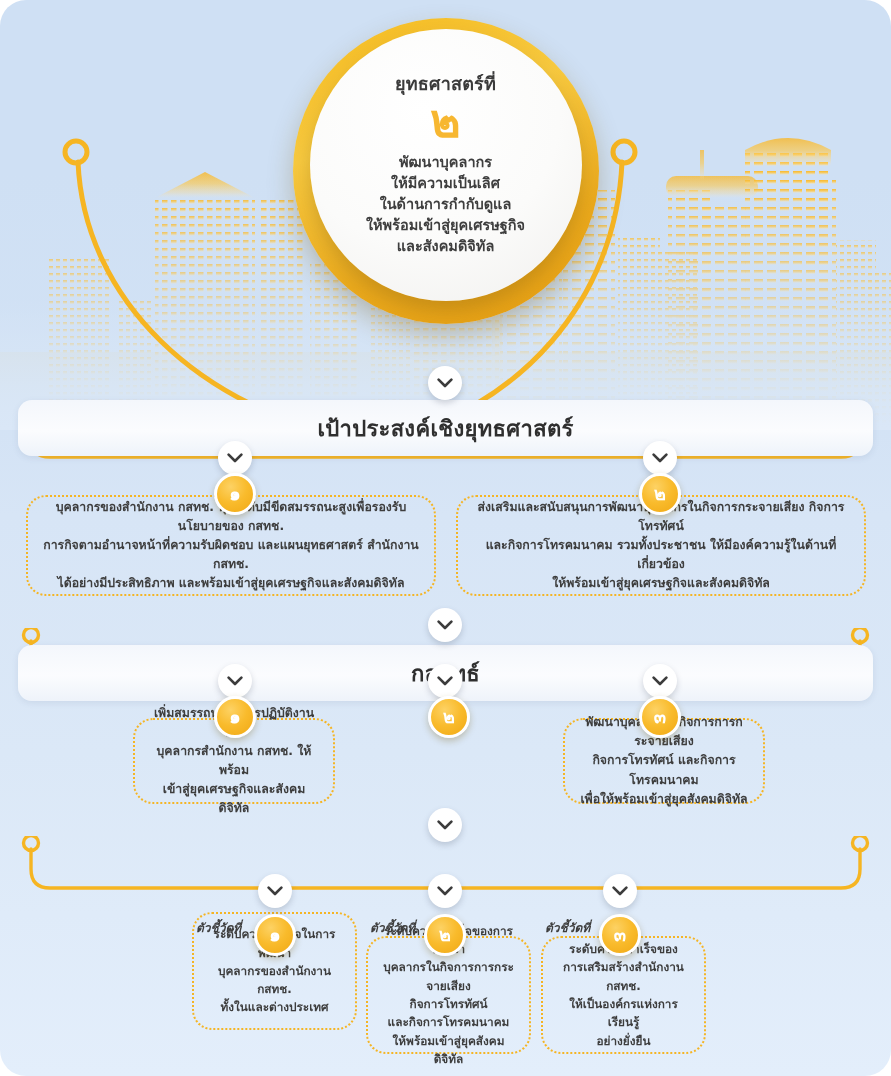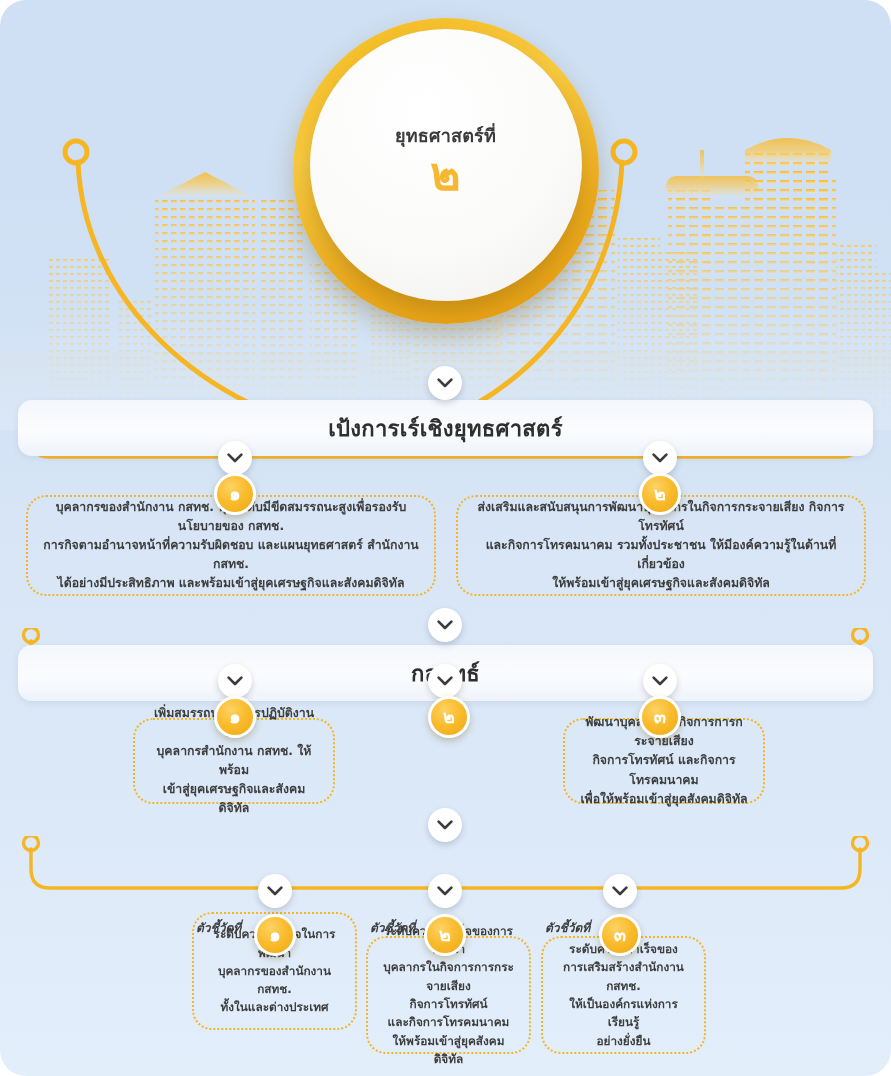--- a/index.html
+++ b/index.html
@@ -169,38 +169,39 @@
     <circle cx="76" cy="152" r="11" fill="none" stroke="#f6b522" stroke-width="5"></circle>
     <path d="M622 162 C 616 300, 520 410, 380 442" fill="none" stroke="#f6b522" stroke-width="5" stroke-linecap="round"></path>
     <circle cx="624" cy="152" r="11" fill="none" stroke="#f6b522" stroke-width="5"></circle>
   </svg>
 
   <div class="hero">
     <div class="hero-ring"></div>
     <div class="hero-inner">
       <div class="hero-kicker">ยุทธศาสตร์ที่</div>
       <div class="hero-num">๒</div>
+      <div class="hero-desc">พัฒนาบุคลากร<br>ให้มีความเป็นเลิศ<br>ในด้านการกำกับดูแล<br>ให้พร้อมเข้าสู่ยุคเศรษฐกิจ<br>และสังคมดิจิทัล</div>
     </div>
   </div>
 
   <div class="chev" style="left:428px;top:366px;">
     <svg width="16" height="11" viewBox="0 0 16 11">
         <path d="M1.6 1.6 L8 8 L14.4 1.6" fill="none" stroke="#3c3c3c" stroke-width="2.6" stroke-linecap="round" stroke-linejoin="round"></path>
       </svg>
   </div>
 
   <div class="rail" style="top:405px;">
     <svg width="891" height="62" viewBox="0 0 891 62">
       <path d="M31 13 V33 Q31 52 50 52 H841 Q860 52 860 33 V13" fill="none" stroke="#f6b522" stroke-width="3.4" stroke-linecap="round"></path>
       <circle cx="31" cy="7" r="7.5" fill="none" stroke="#f6b522" stroke-width="3.4"></circle>
       <circle cx="860" cy="7" r="7.5" fill="none" stroke="#f6b522" stroke-width="3.4"></circle>
     </svg>
   </div>
   <div class="band" style="top:400px;">
-    <span class="band-title">เป้งการเร์เชิงยุทธศาสตร์</span>
+    <span class="band-title">เป้าประสงค์เชิงยุทธศาสตร์</span>
   </div>
 
   <div class="chev" style="left:218px;top:441px;">
     <svg width="16" height="11" viewBox="0 0 16 11">
         <path d="M1.6 1.6 L8 8 L14.4 1.6" fill="none" stroke="#3c3c3c" stroke-width="2.6" stroke-linecap="round" stroke-linejoin="round"></path>
       </svg>
   </div>
   <div class="chev" style="left:643px;top:441px;">
     <svg width="16" height="11" viewBox="0 0 16 11">
         <path d="M1.6 1.6 L8 8 L14.4 1.6" fill="none" stroke="#3c3c3c" stroke-width="2.6" stroke-linecap="round" stroke-linejoin="round"></path>

